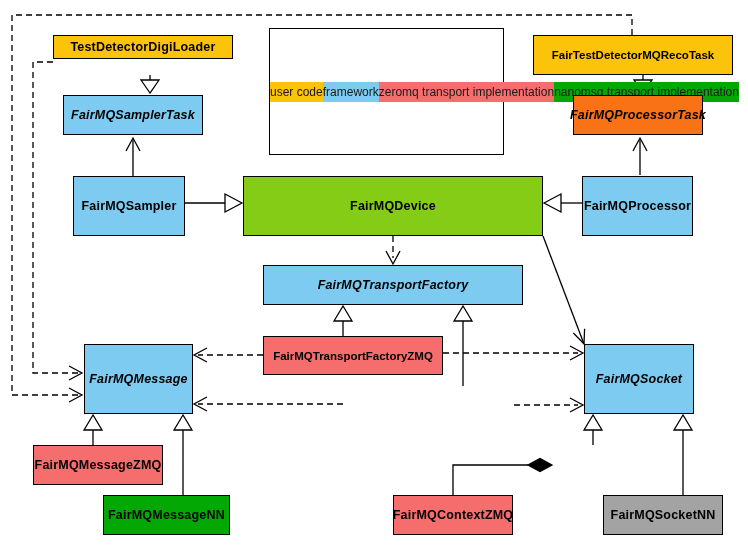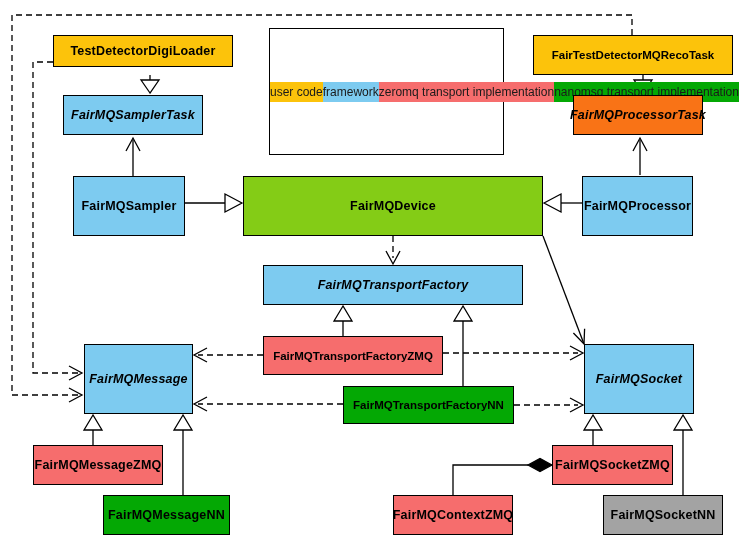--- a/index.html
+++ b/index.html
@@ -148,21 +148,21 @@
       <span>framework</span>
     </div>
     <div class="legend-bar" style="background-color: rgb(246, 109, 109);">
       <span>zeromq transport implementation</span>
     </div>
     <div class="legend-bar" style="background-color: rgb(4, 168, 4);">
       <span>nanomsg transport implementation</span>
     </div>
   </div>
 
-  <div class="node" style="left: 53px; top: 35px; width: 180px; height: 32px; background-color: rgb(252, 195, 11);">
+  <div class="node" style="left: 53px; top: 35px; width: 180px; height: 24px; background-color: rgb(252, 195, 11);">
     <span>TestDetectorDigiLoader</span>
   </div>
 
   <div class="node tight" style="left: 533px; top: 35px; width: 200px; height: 40px; background-color: rgb(252, 195, 11);">
     <span>FairTestDetectorMQRecoTask</span>
   </div>
 
   <div class="node abstract" style="left: 63px; top: 95px; width: 140px; height: 40px; background-color: rgb(125, 203, 240);">
     <span>FairMQSamplerTask</span>
   </div>
@@ -184,23 +184,20 @@
   </div>
 
   <div class="node abstract" style="left: 263px; top: 265px; width: 260px; height: 40px; background-color: rgb(125, 203, 240);">
     <span>FairMQTransportFactory</span>
   </div>
 
   <div class="node tight" style="left: 263px; top: 336px; width: 180px; height: 39px; background-color: rgb(246, 109, 109);">
     <span>FairMQTransportFactoryZMQ</span>
   </div>
 
-  <div class="node tight" style="left: 343px; top: 386px; width: 171px; height: 38px; background-color: rgb(4, 168, 4);">
-    <span>FairMQTransportFactoryNN</span>
-  </div>
 
   <div class="node abstract" style="left: 84px; top: 344px; width: 109px; height: 70px; background-color: rgb(125, 203, 240);">
     <span>FairMQMessage</span>
   </div>
 
   <div class="node abstract" style="left: 584px; top: 344px; width: 110px; height: 70px; background-color: rgb(125, 203, 240);">
     <span>FairMQSocket</span>
   </div>
 
   <div class="node" style="left: 33px; top: 445px; width: 130px; height: 40px; background-color: rgb(246, 109, 109);">
@@ -208,21 +205,18 @@
   </div>
 
   <div class="node" style="left: 103px; top: 495px; width: 127px; height: 40px; background-color: rgb(4, 168, 4);">
     <span>FairMQMessageNN</span>
   </div>
 
   <div class="node" style="left: 393px; top: 495px; width: 120px; height: 40px; background-color: rgb(246, 109, 109);">
     <span>FairMQContextZMQ</span>
   </div>
 
-  <div class="node" style="left: 552px; top: 445px; width: 121px; height: 40px; background-color: rgb(246, 109, 109);">
-    <span>FairMQSocketZMQ</span>
-  </div>
 
   <div class="node" style="left: 603px; top: 495px; width: 120px; height: 40px; background-color: #a3a3a3;">
     <span>FairMQSocketNN</span>
   </div>
 
 </div>
 
 </body></html>

